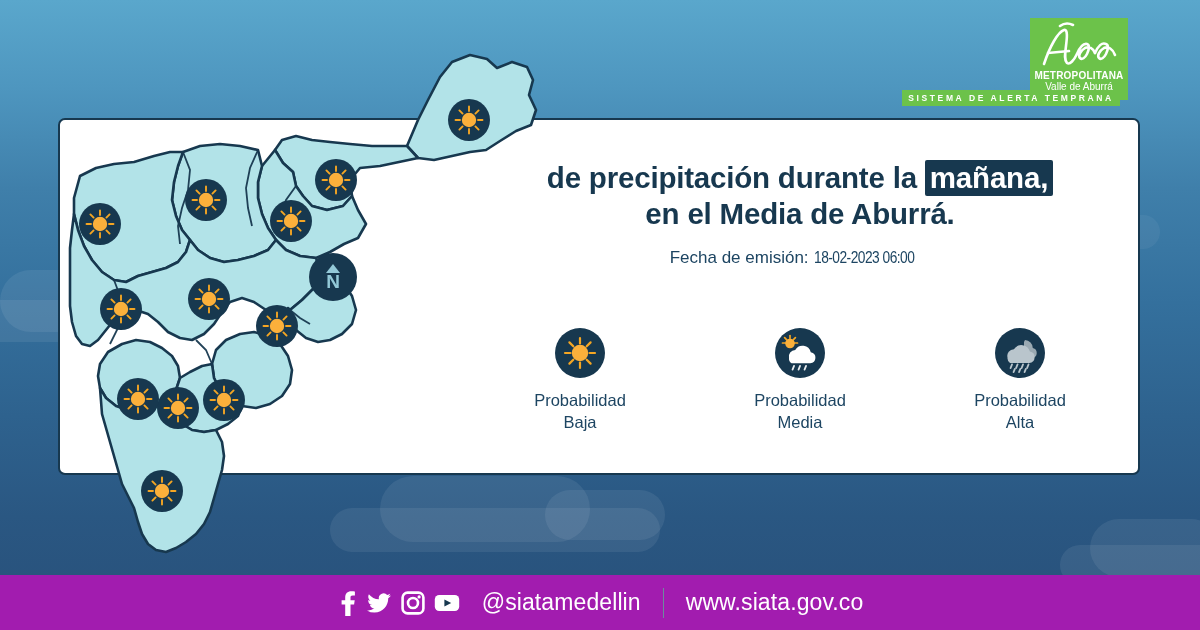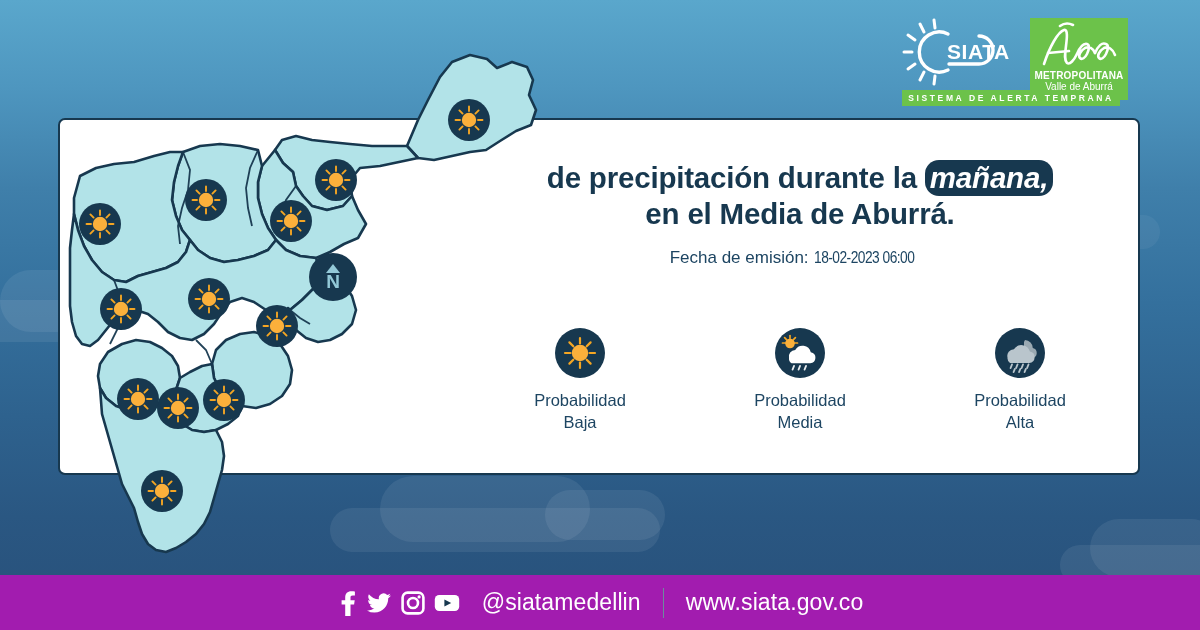--- a/index.html
+++ b/index.html
@@ -110,22 +110,21 @@
   #headline {
     font-size: 29.5px;
     font-weight: bold;
     line-height: 36px;
     letter-spacing: -0.2px;
   }
   #headline .hl {
     background: #17384f;
     color: #ffffff;
     padding: 1px 5px 2px 5px;
-    border-radius: 14px;
-    font-style: italic;
+    border-radius: 2px;
   }
   #datewrap {
     margin-top: 16px;
     font-size: 17px;
     color: #1d4562;
     display: flex;
     align-items: baseline;
     justify-content: center;
     gap: 5px;
   }
@@ -565,36 +564,20 @@
         </g>
       </svg>
     </div>
     <div class="legend-label">Probabilidad
 Alta</div>
   </div>
 
 </div>
 
 <div id="logos">
-  <div id="siata-logo">
-    <svg width="120" height="68" viewBox="0 0 120 68">
-      <g stroke="#ffffff" stroke-width="3" stroke-linecap="round" fill="none">
-        <line x1="10" y1="34" x2="2" y2="34"></line>
-        <line x1="13" y1="22" x2="6" y2="17"></line>
-        <line x1="13" y1="46" x2="6" y2="51"></line>
-        <line x1="22" y1="14" x2="18" y2="6"></line>
-        <line x1="22" y1="54" x2="18" y2="62"></line>
-        <line x1="33" y1="10" x2="32" y2="2"></line>
-        <line x1="33" y1="58" x2="32" y2="66"></line>
-      </g>
-      <path d="M46 16 a20 20 0 1 0 0 36" stroke="#ffffff" stroke-width="3.4" fill="none" stroke-linecap="round"></path>
-      <path d="M77 18 a14 14 0 0 1 0 28 L47 46" stroke="#ffffff" stroke-width="3.4" fill="none" stroke-linecap="round"></path>
-      <text x="45" y="41" font-family="Liberation Sans, sans-serif" font-size="21" font-weight="bold" fill="#ffffff" letter-spacing="0.6">SIATA</text>
-    </svg>
-  </div>
 
   <div id="area-logo">
     <svg class="area-script" viewBox="0 0 86 48">
       <g fill="none" stroke="#ffffff" stroke-width="2.6" stroke-linecap="round" stroke-linejoin="round">
         <path d="M8 42 C14 24 22 10 28 8 C32 7 31 16 30 24 C29 32 28 38 31 41 C34 43 38 38 41 32"></path>
         <path d="M12 31 L33 29"></path>
         <path d="M41 32 C44 25 47 21 51 22 C54 23 53 28 51 32 C49 36 46 38 44 36 C42 34 44 29 49 26 C53 24 57 26 59 31"></path>
         <path d="M59 31 C62 24 66 20 70 22 C73 23 72 28 70 32 C68 36 65 38 63 36 C61 34 63 29 68 26 C72 24 77 27 79 33"></path>
         <path d="M24 4 C28 1 33 1 37 3"></path>
       </g>

